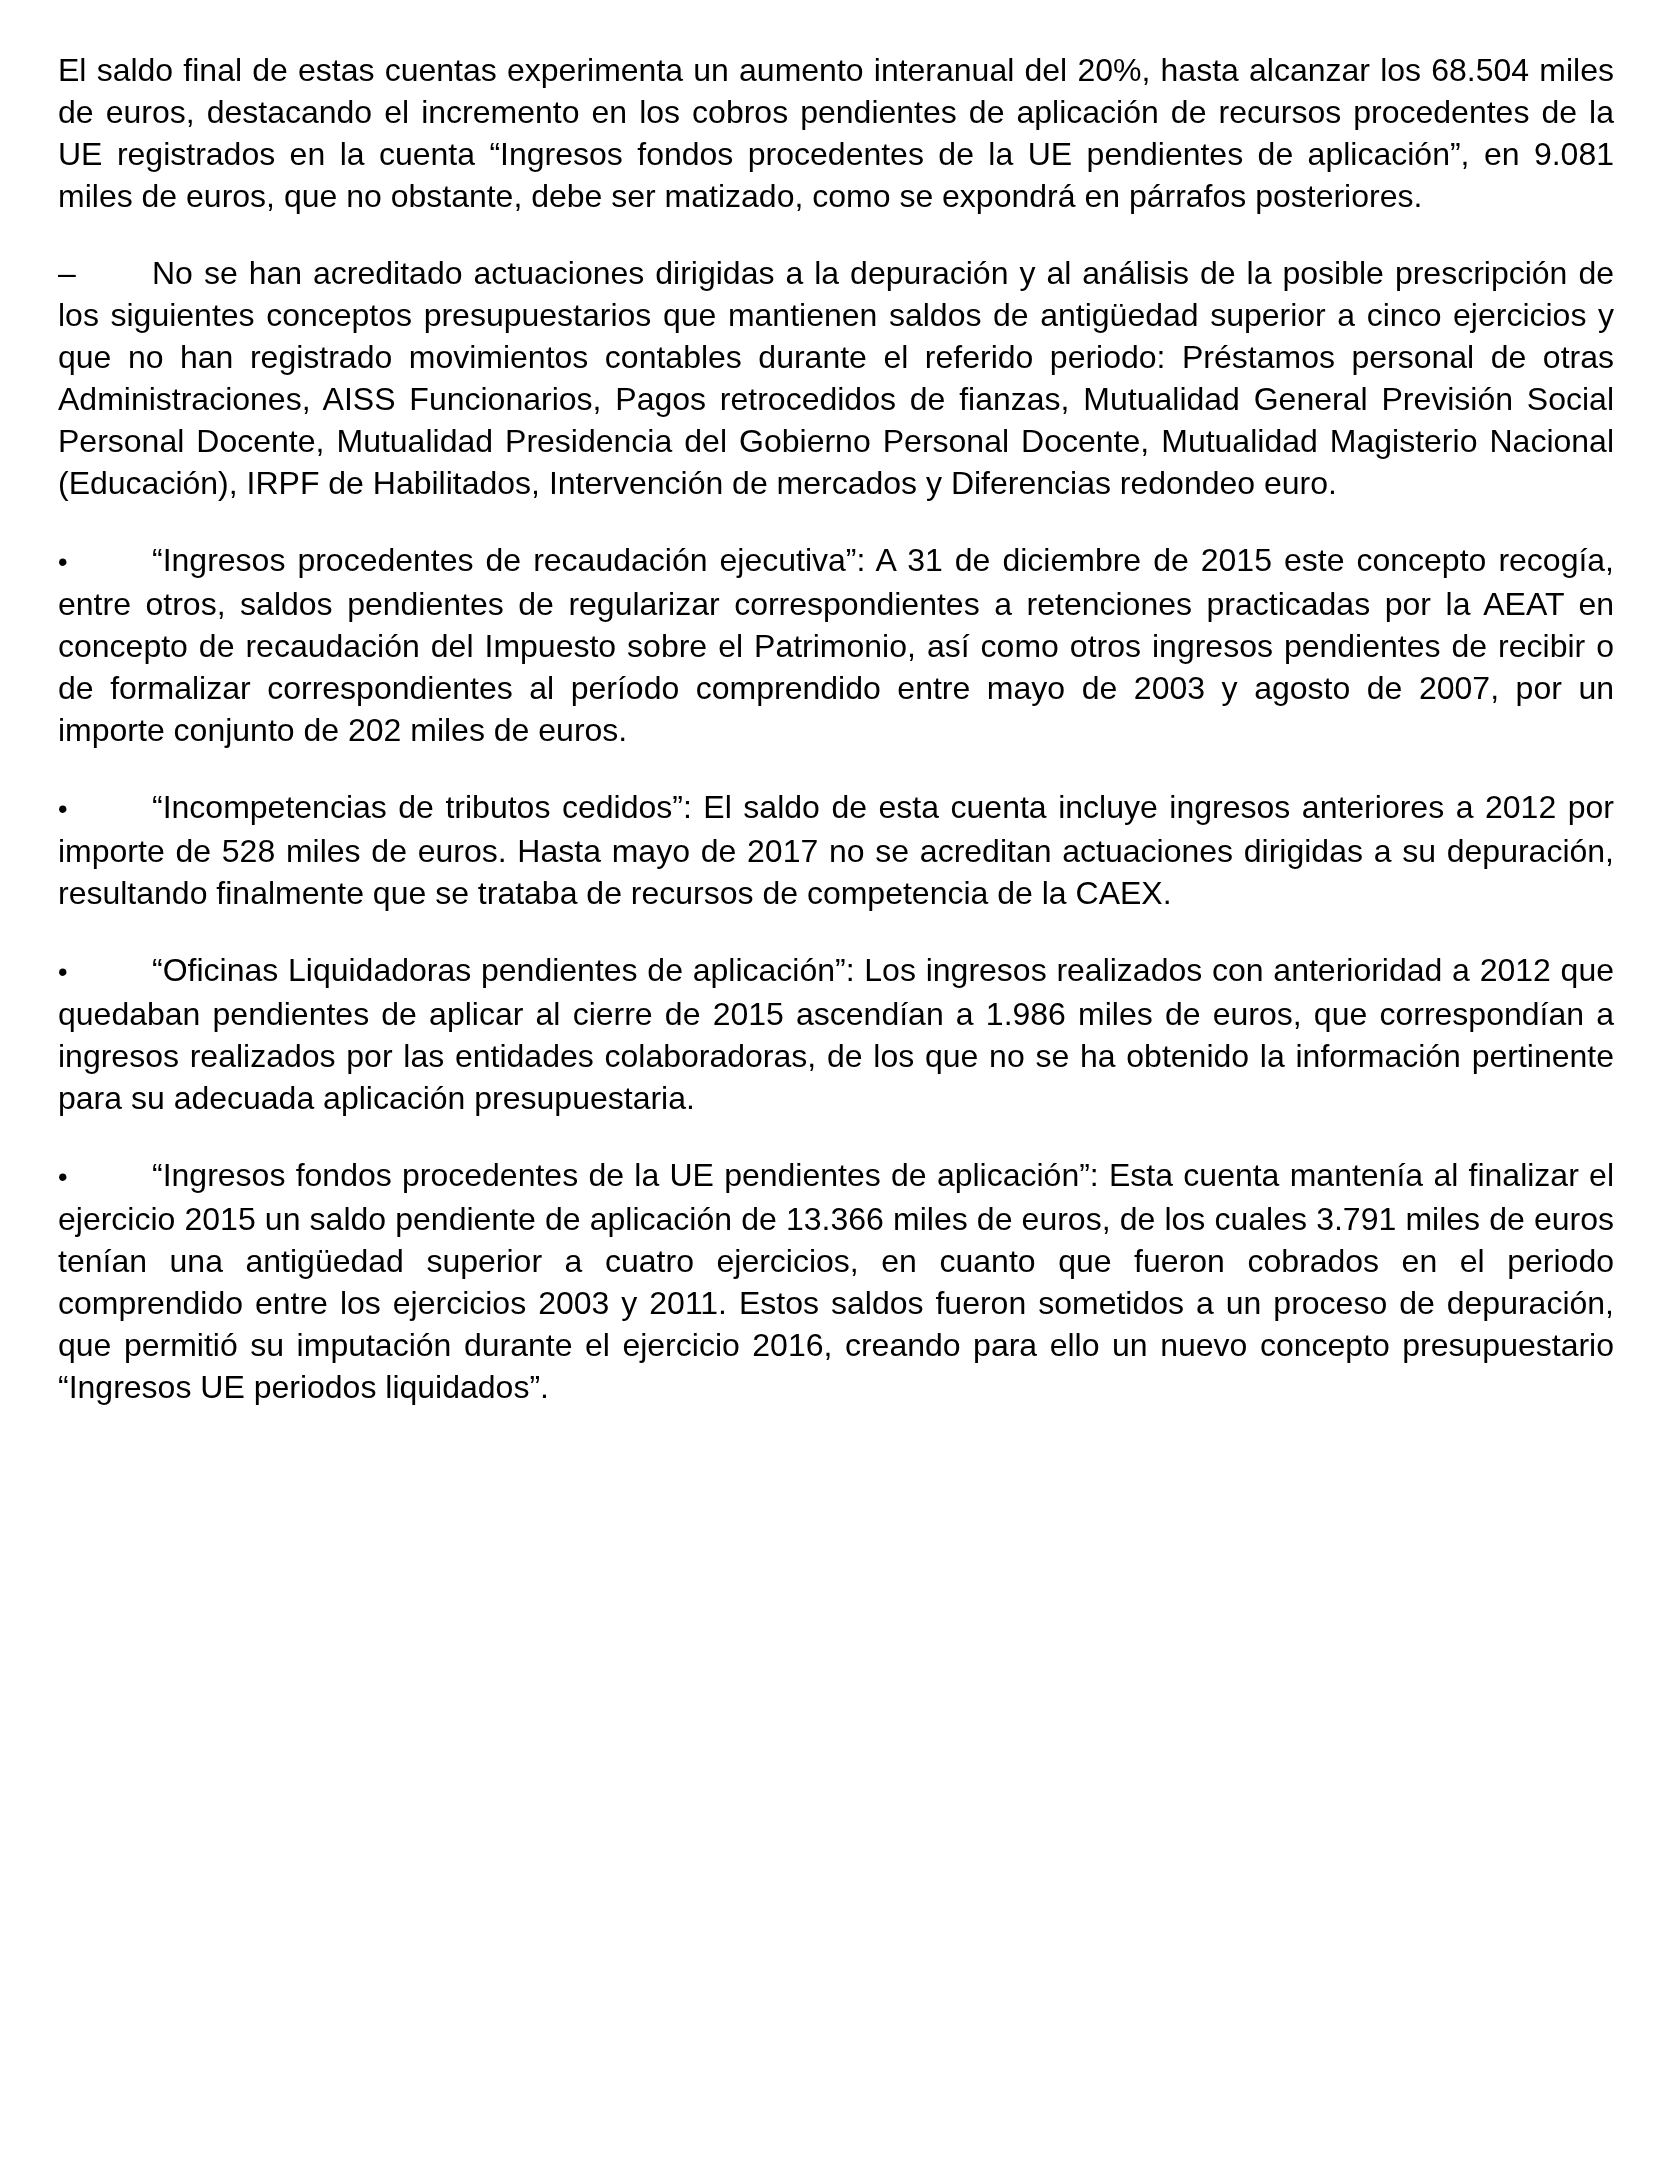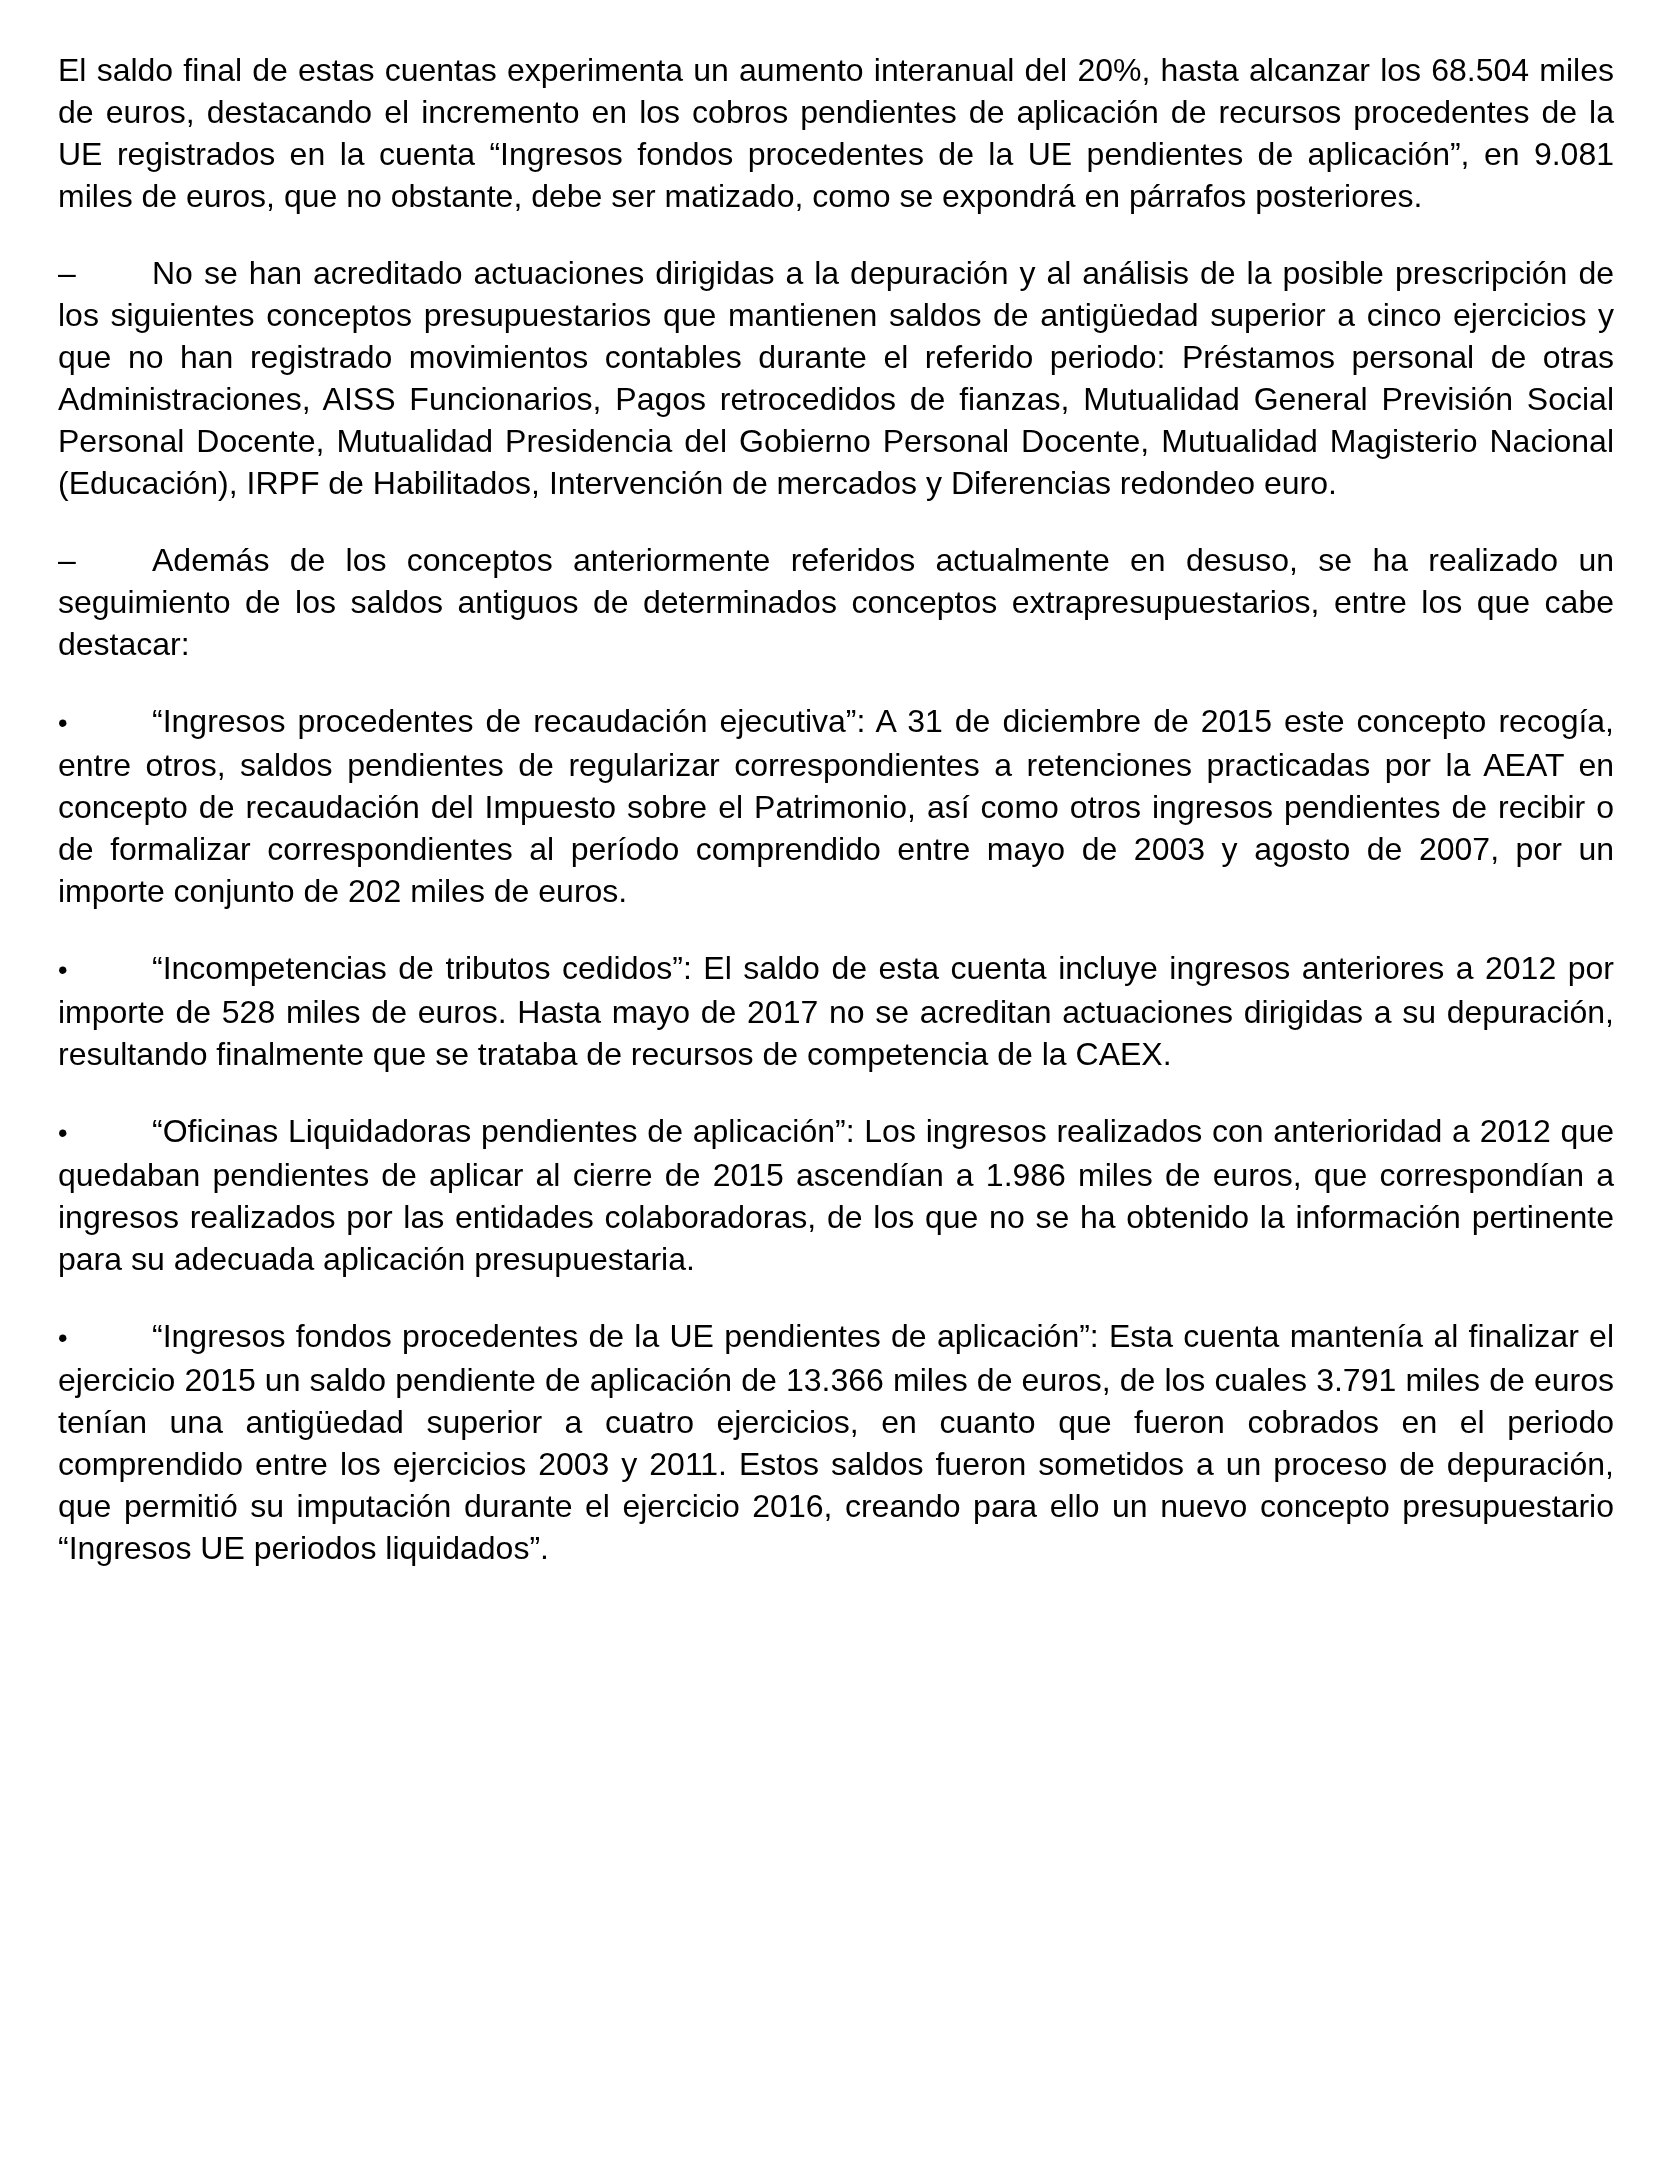--- a/index.html
+++ b/index.html
@@ -38,21 +38,20 @@
 </head>
 <body>
 
 <div class="page">
 
   <p class="para"><span>El saldo final de estas cuentas experimenta un aumento interanual del 20%, hasta alcanzar los 68.504 miles de euros, destacando el incremento en los cobros pendientes de aplicación de recursos procedentes de la UE registrados en la cuenta “Ingresos fondos procedentes de la UE pendientes de aplicación”, en 9.081 miles de euros, que no obstante, debe ser matizado, como se expondrá en párrafos posteriores.</span></p>
 
 
   <p class="para"><span class="marker">–</span><span>No se han acreditado actuaciones dirigidas a la depuración y al análisis de la posible prescripción de los siguientes conceptos presupuestarios que mantienen saldos de antigüedad superior a cinco ejercicios y que no han registrado movimientos contables durante el referido periodo: Préstamos personal de otras Administraciones, AISS Funcionarios, Pagos retrocedidos de fianzas, Mutualidad General Previsión Social Personal Docente, Mutualidad Presidencia del Gobierno Personal Docente, Mutualidad Magisterio Nacional (Educación), IRPF de Habilitados, Intervención de mercados y Diferencias redondeo euro.</span></p>
 
-  <p class="para"><span class="marker">–</span><span>Además de los conceptos anteriormente referidos actualmente en desuso, se ha realizado un seguimiento de los saldos antiguos de determinados conceptos extrapresupuestarios, entre los que cabe destacar:</span></p>
 
   <p class="para"><span class="marker bullet-marker">•</span><span>“Ingresos procedentes de recaudación ejecutiva”: A 31 de diciembre de 2015 este concepto recogía, entre otros, saldos pendientes de regularizar correspondientes a retenciones practicadas por la AEAT en concepto de recaudación del Impuesto sobre el Patrimonio, así como otros ingresos pendientes de recibir o de formalizar correspondientes al período comprendido entre mayo de 2003 y agosto de 2007, por un importe conjunto de 202 miles de euros.</span></p>
 
   <p class="para"><span class="marker bullet-marker">•</span><span>“Incompetencias de tributos cedidos”: El saldo de esta cuenta incluye ingresos anteriores a 2012 por importe de 528 miles de euros. Hasta mayo de 2017 no se acreditan actuaciones dirigidas a su depuración, resultando finalmente que se trataba de recursos de competencia de la CAEX.</span></p>
 
   <p class="para"><span class="marker bullet-marker">•</span><span>“Oficinas Liquidadoras pendientes de aplicación”: Los ingresos realizados con anterioridad a 2012 que quedaban pendientes de aplicar al cierre de 2015 ascendían a 1.986 miles de euros, que correspondían a ingresos realizados por las entidades colaboradoras, de los que no se ha obtenido la información pertinente para su adecuada aplicación presupuestaria.</span></p>
 
   <p class="para"><span class="marker bullet-marker">•</span><span>“Ingresos fondos procedentes de la UE pendientes de aplicación”: Esta cuenta mantenía al finalizar el ejercicio 2015 un saldo pendiente de aplicación de 13.366 miles de euros, de los cuales 3.791 miles de euros tenían una antigüedad superior a cuatro ejercicios, en cuanto que fueron cobrados en el periodo comprendido entre los ejercicios 2003 y 2011. Estos saldos fueron sometidos a un proceso de depuración, que permitió su imputación durante el ejercicio 2016, creando para ello un nuevo concepto presupuestario “Ingresos UE periodos liquidados”.</span></p>
 
 </div>

